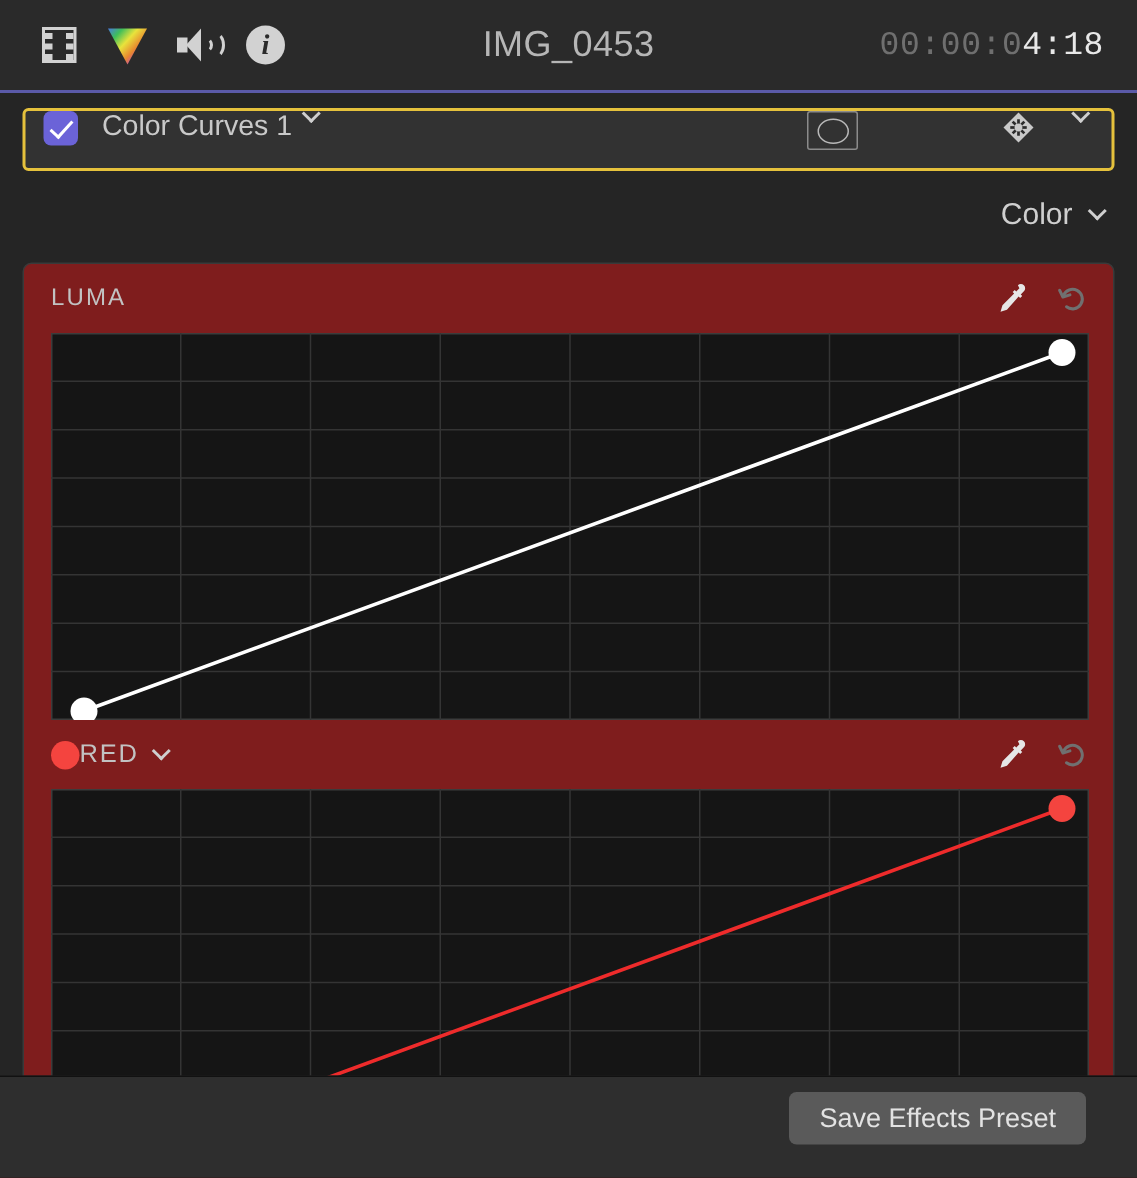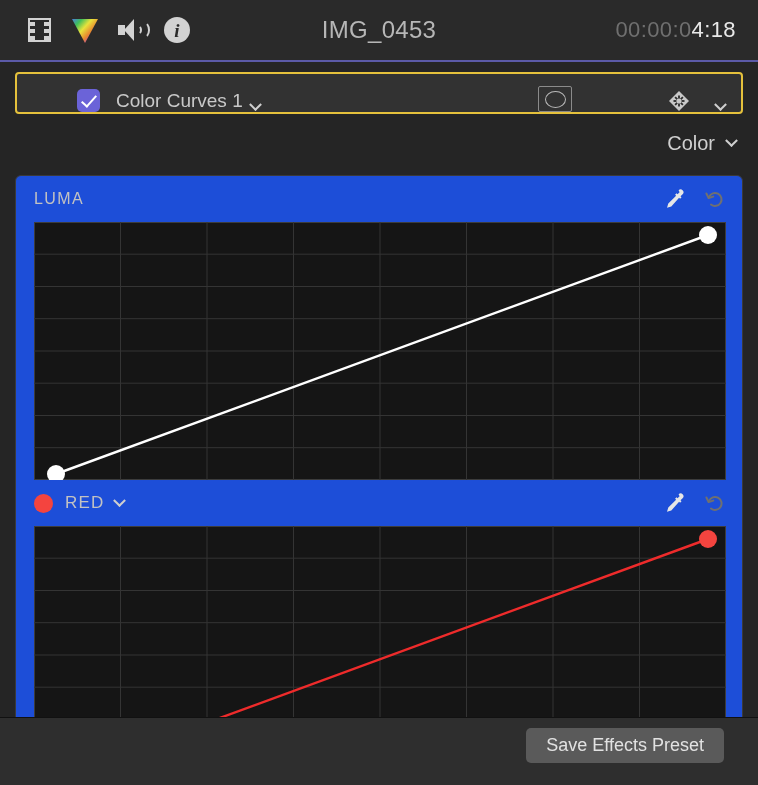--- a/index.html
+++ b/index.html
@@ -54,30 +54,30 @@
     font-weight: bold; font-size: 19px; display: flex; align-items: center;
     justify-content: center; line-height: 1;
   }
 
   .tb-title {
     position: absolute; left: 0; right: 0; text-align: center;
     color: #b6b6b6; font-size: 24px; letter-spacing: .3px; pointer-events: none;
   }
   .tb-timecode {
     position: absolute; right: 22px; font-size: 22px; letter-spacing: .4px;
-    font-family: Liberation Sans, sans-serif;
+    font-family: Liberation Mono, monospace;
   }
   .tc-dim { color: #6f6f6f; }
   .tc-lit { color: #e8e8e8; }
 
   
   .fx-header {
     position: absolute; left: 15px; top: 72px; width: 728px; height: 42px;
     background: #323232; border: 2px solid #e5c13c; border-radius: 4px;
-    display: flex; align-items: flex-end; padding-left: 48px;
+    display: flex; align-items: flex-start;
   }
   .fx-check {
     width: 23px; height: 23px; border-radius: 5px; background: #6b63d8;
     margin-left: 12px; position: relative; cursor: pointer; flex: none;
   }
   .fx-check::after {
     content: ""; position: absolute; left: 8px; top: 3px;
     width: 6px; height: 13px; border: solid #fff;
     border-width: 0 2.6px 2.6px 0; transform: rotate(42deg);
   }
@@ -106,30 +106,30 @@
   .view-row {
     position: absolute; right: 22px; top: 132px; display: flex; align-items: center;
     cursor: pointer;
   }
   .view-row .label { color: #cfcfcf; font-size: 20px; }
   .view-row .chev { margin-left: 12px; }
 
   
   .panel {
     position: absolute; left: 15px; top: 175px; width: 728px; height: 553px;
-    background: #1d4ed8; border: 1px solid #3a3a3a; border-radius: 6px;
+    background: #7f1d1d; border: 1px solid #3a3a3a; border-radius: 6px;
     overflow: hidden;
   }
   .sec-head {
     position: relative; height: 46px; display: flex; align-items: center;
     padding: 0 16px 0 18px;
   }
   .sec-dot { width: 19px; height: 19px; border-radius: 50%; flex: none; }
   .sec-title { color: #c2c2c2; font-size: 16px; letter-spacing: 1.4px; }
-  .sec-title.with-dot { margin-left: 12px; letter-spacing: 1.2px; font-size: 17px; }
+  .sec-title.with-dot { margin-left: 0; letter-spacing: 1.2px; font-size: 17px; }
   .sec-head .chev { margin-left: 10px; cursor: pointer; }
   .sec-spacer { flex: 1; }
   .eyedrop { width: 22px; height: 22px; cursor: pointer; flex: none; }
   .resetbtn { width: 22px; height: 22px; margin-left: 18px; cursor: pointer; flex: none; }
 
   .graph { position: relative; margin: 0 18px; }
   .graph svg { display: block; }
 
   
   .footer {

